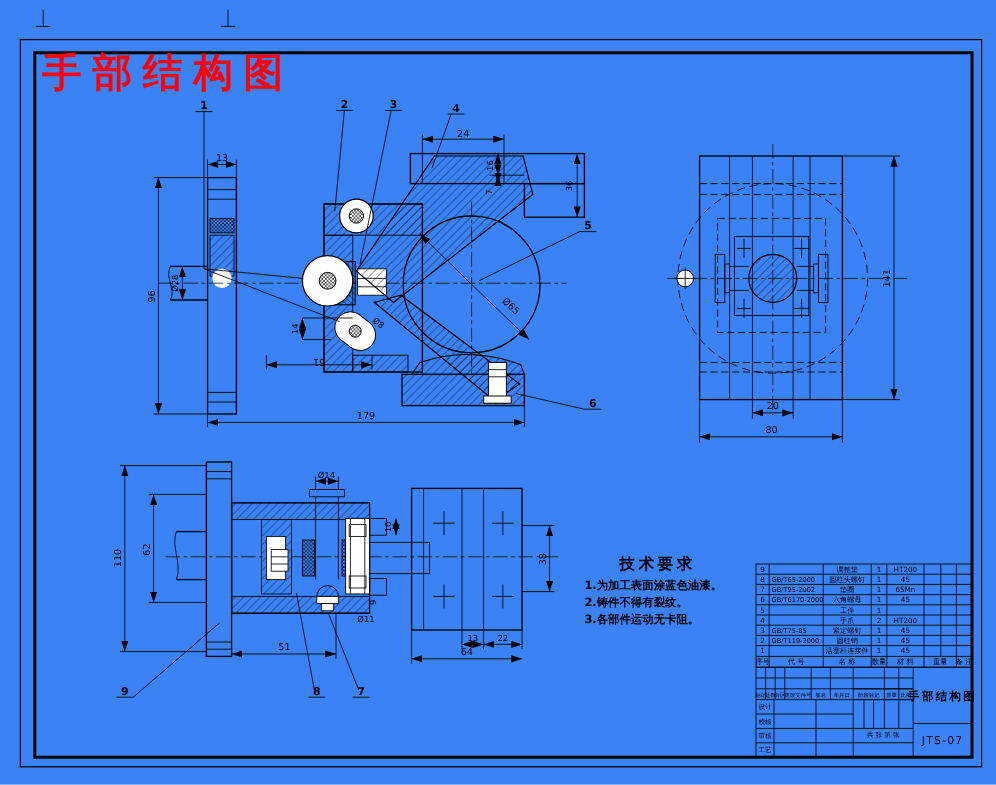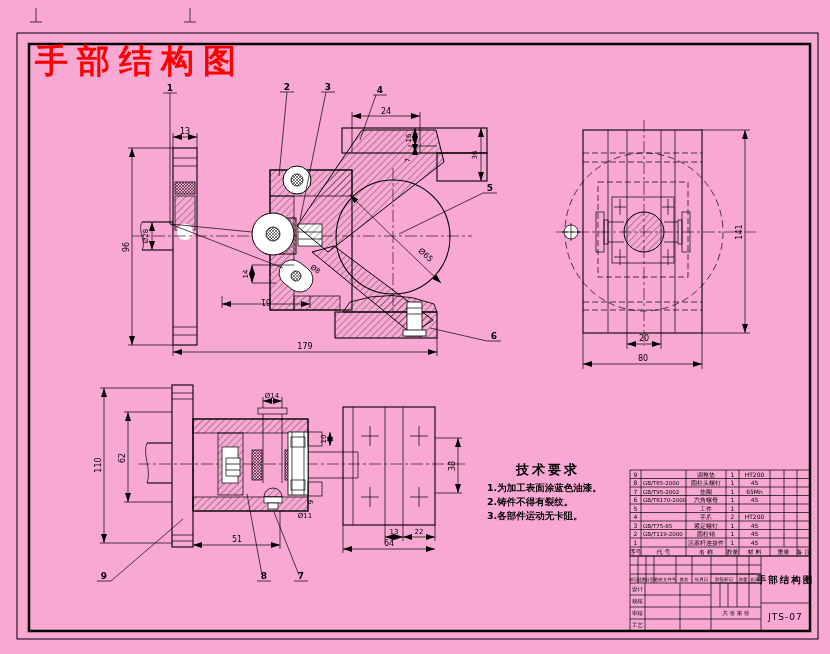--- a/index.html
+++ b/index.html
@@ -1,16 +1,16 @@
 <!DOCTYPE html>
 <html><head>
 <meta charset="utf-8">
 <style>
   html,body{margin:0;padding:0;background:#fff}
-  .sheet{position:relative;width:830px;height:654px;background:#f9a8d4;overflow:hidden}
+  .sheet{position:relative;width:830px;height:654px;background:#3b82f6;overflow:hidden}
   svg{position:absolute;left:0;top:0}
   svg text{font-family:"DejaVu Sans",sans-serif;fill:#000}
   .ol{fill:none;stroke:#000;stroke-width:1.1}
   .tl{fill:none;stroke:#000;stroke-width:.7}
   .cl{fill:none;stroke:#000;stroke-width:.6;stroke-dasharray:12 3 3 3}
   .hd{fill:none;stroke:#000;stroke-width:.7;stroke-dasharray:6 3}
   .dim{stroke:#000;stroke-width:.7;fill:none}
   .dt{font-size:8px;text-anchor:middle}
   .st{font-size:7px;text-anchor:middle}
   .bt{font-size:9px;text-anchor:middle;font-weight:bold}

